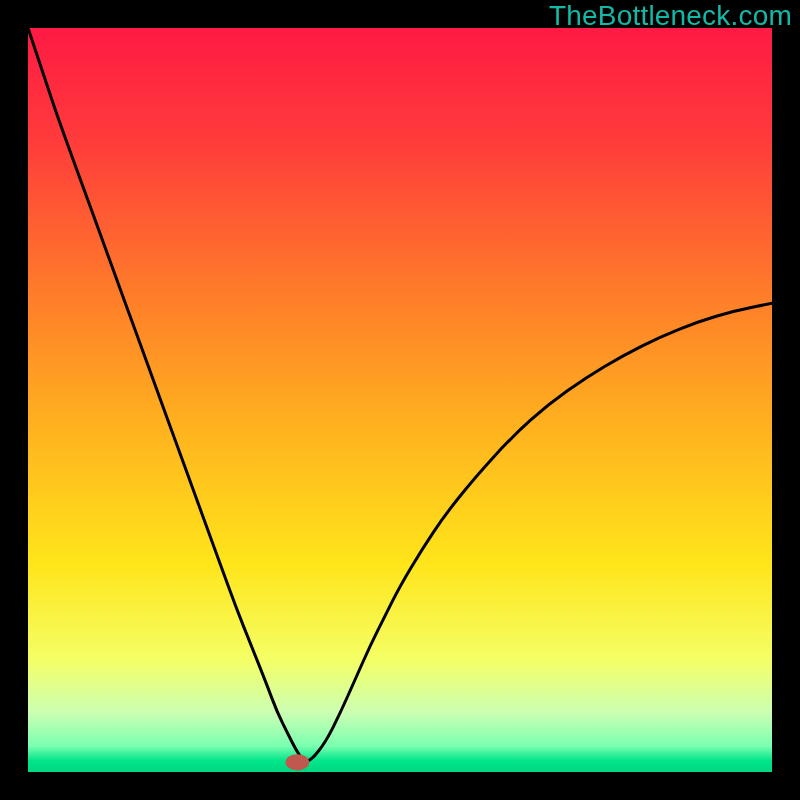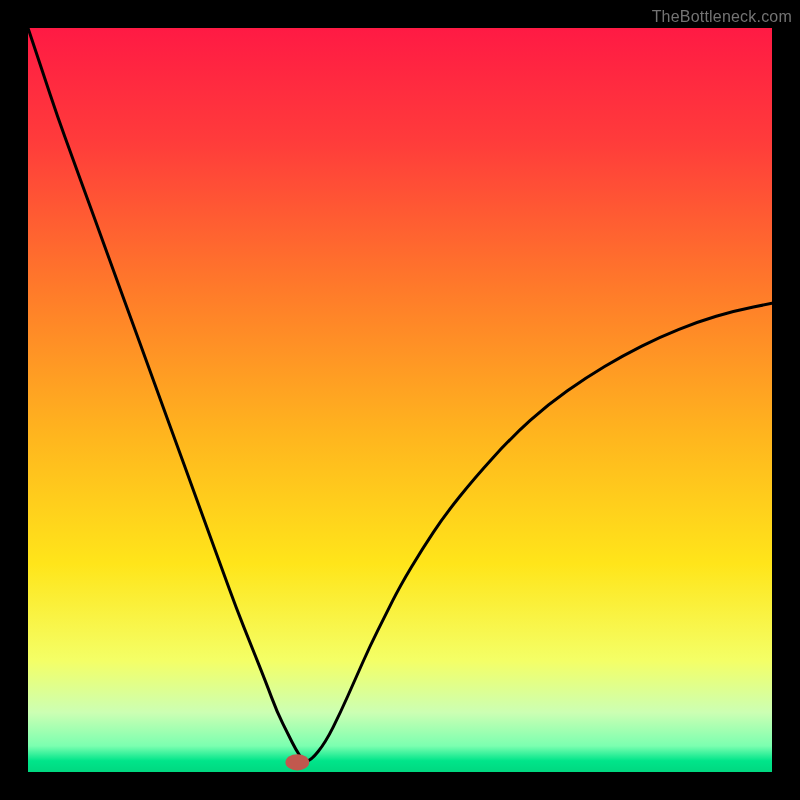--- a/index.html
+++ b/index.html
@@ -21,24 +21,24 @@
   }
   .plot {
     position: absolute;
     left: 0;
     top: 0;
     width: 744px;
     height: 744px;
   }
   .watermark {
     position: absolute;
-    top: 8px;
+    top: 0;
     right: 8px;
-    color: #737373;
-    font-size: 16px;
+    color: #14b8a6;
+    font-size: 28px;
     font-weight: 500;
     letter-spacing: 0.2px;
     user-select: none;
   }
   svg { display: block; }
 </style>
 </head>
 <body>
 
 <div class="frame">

